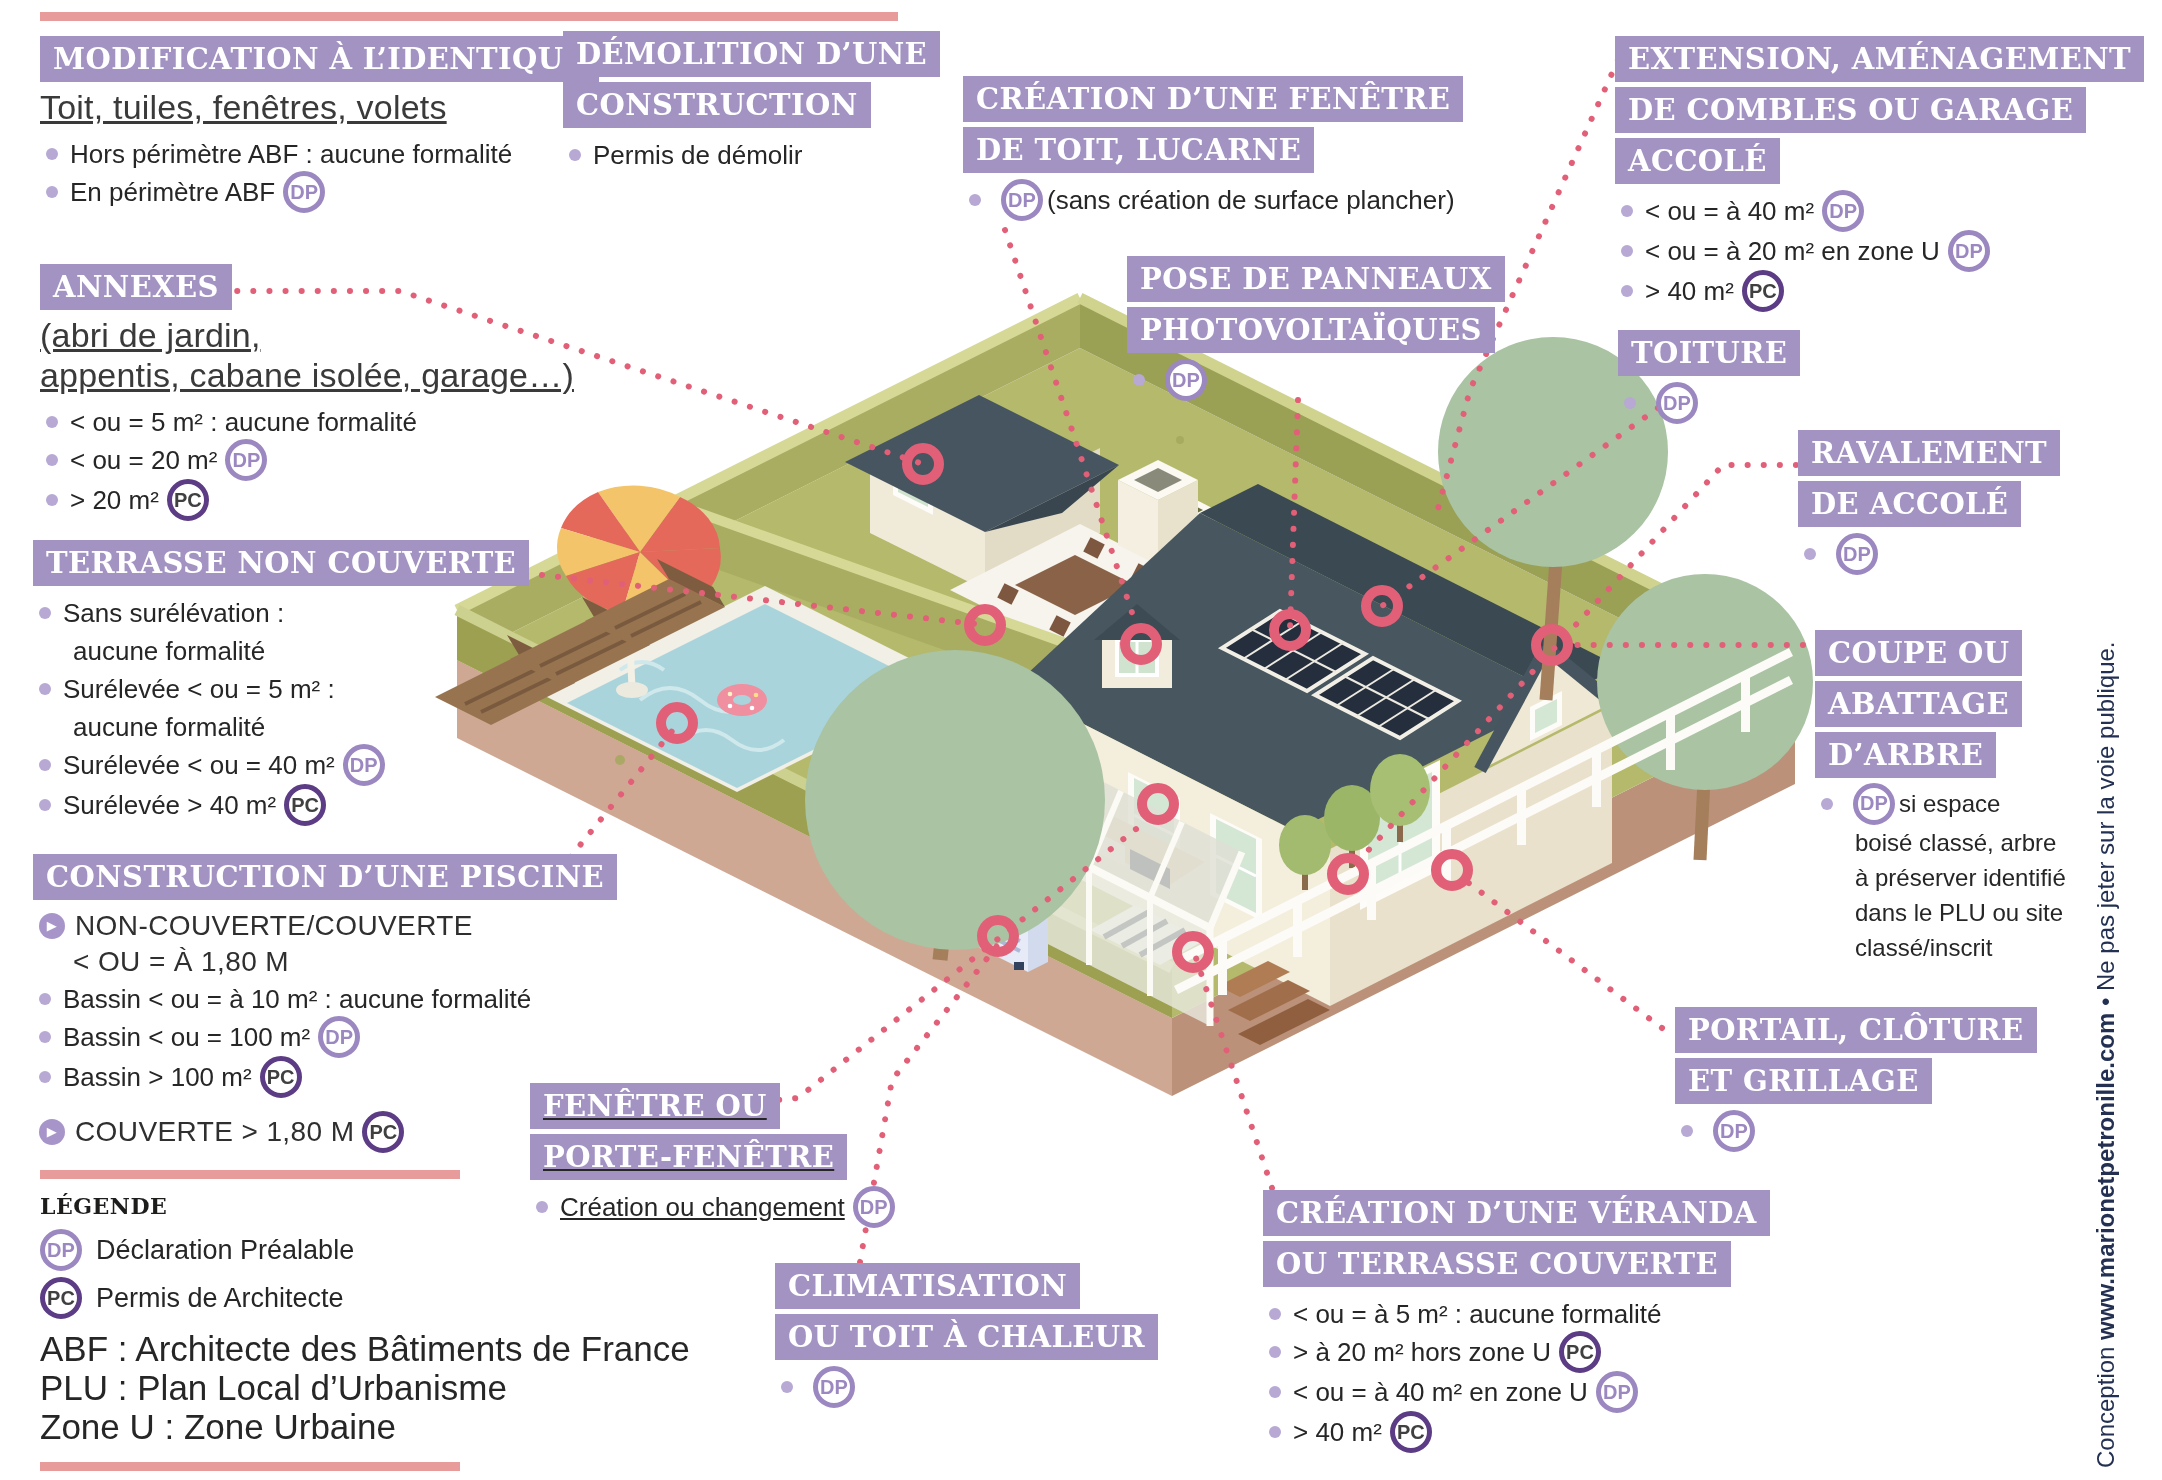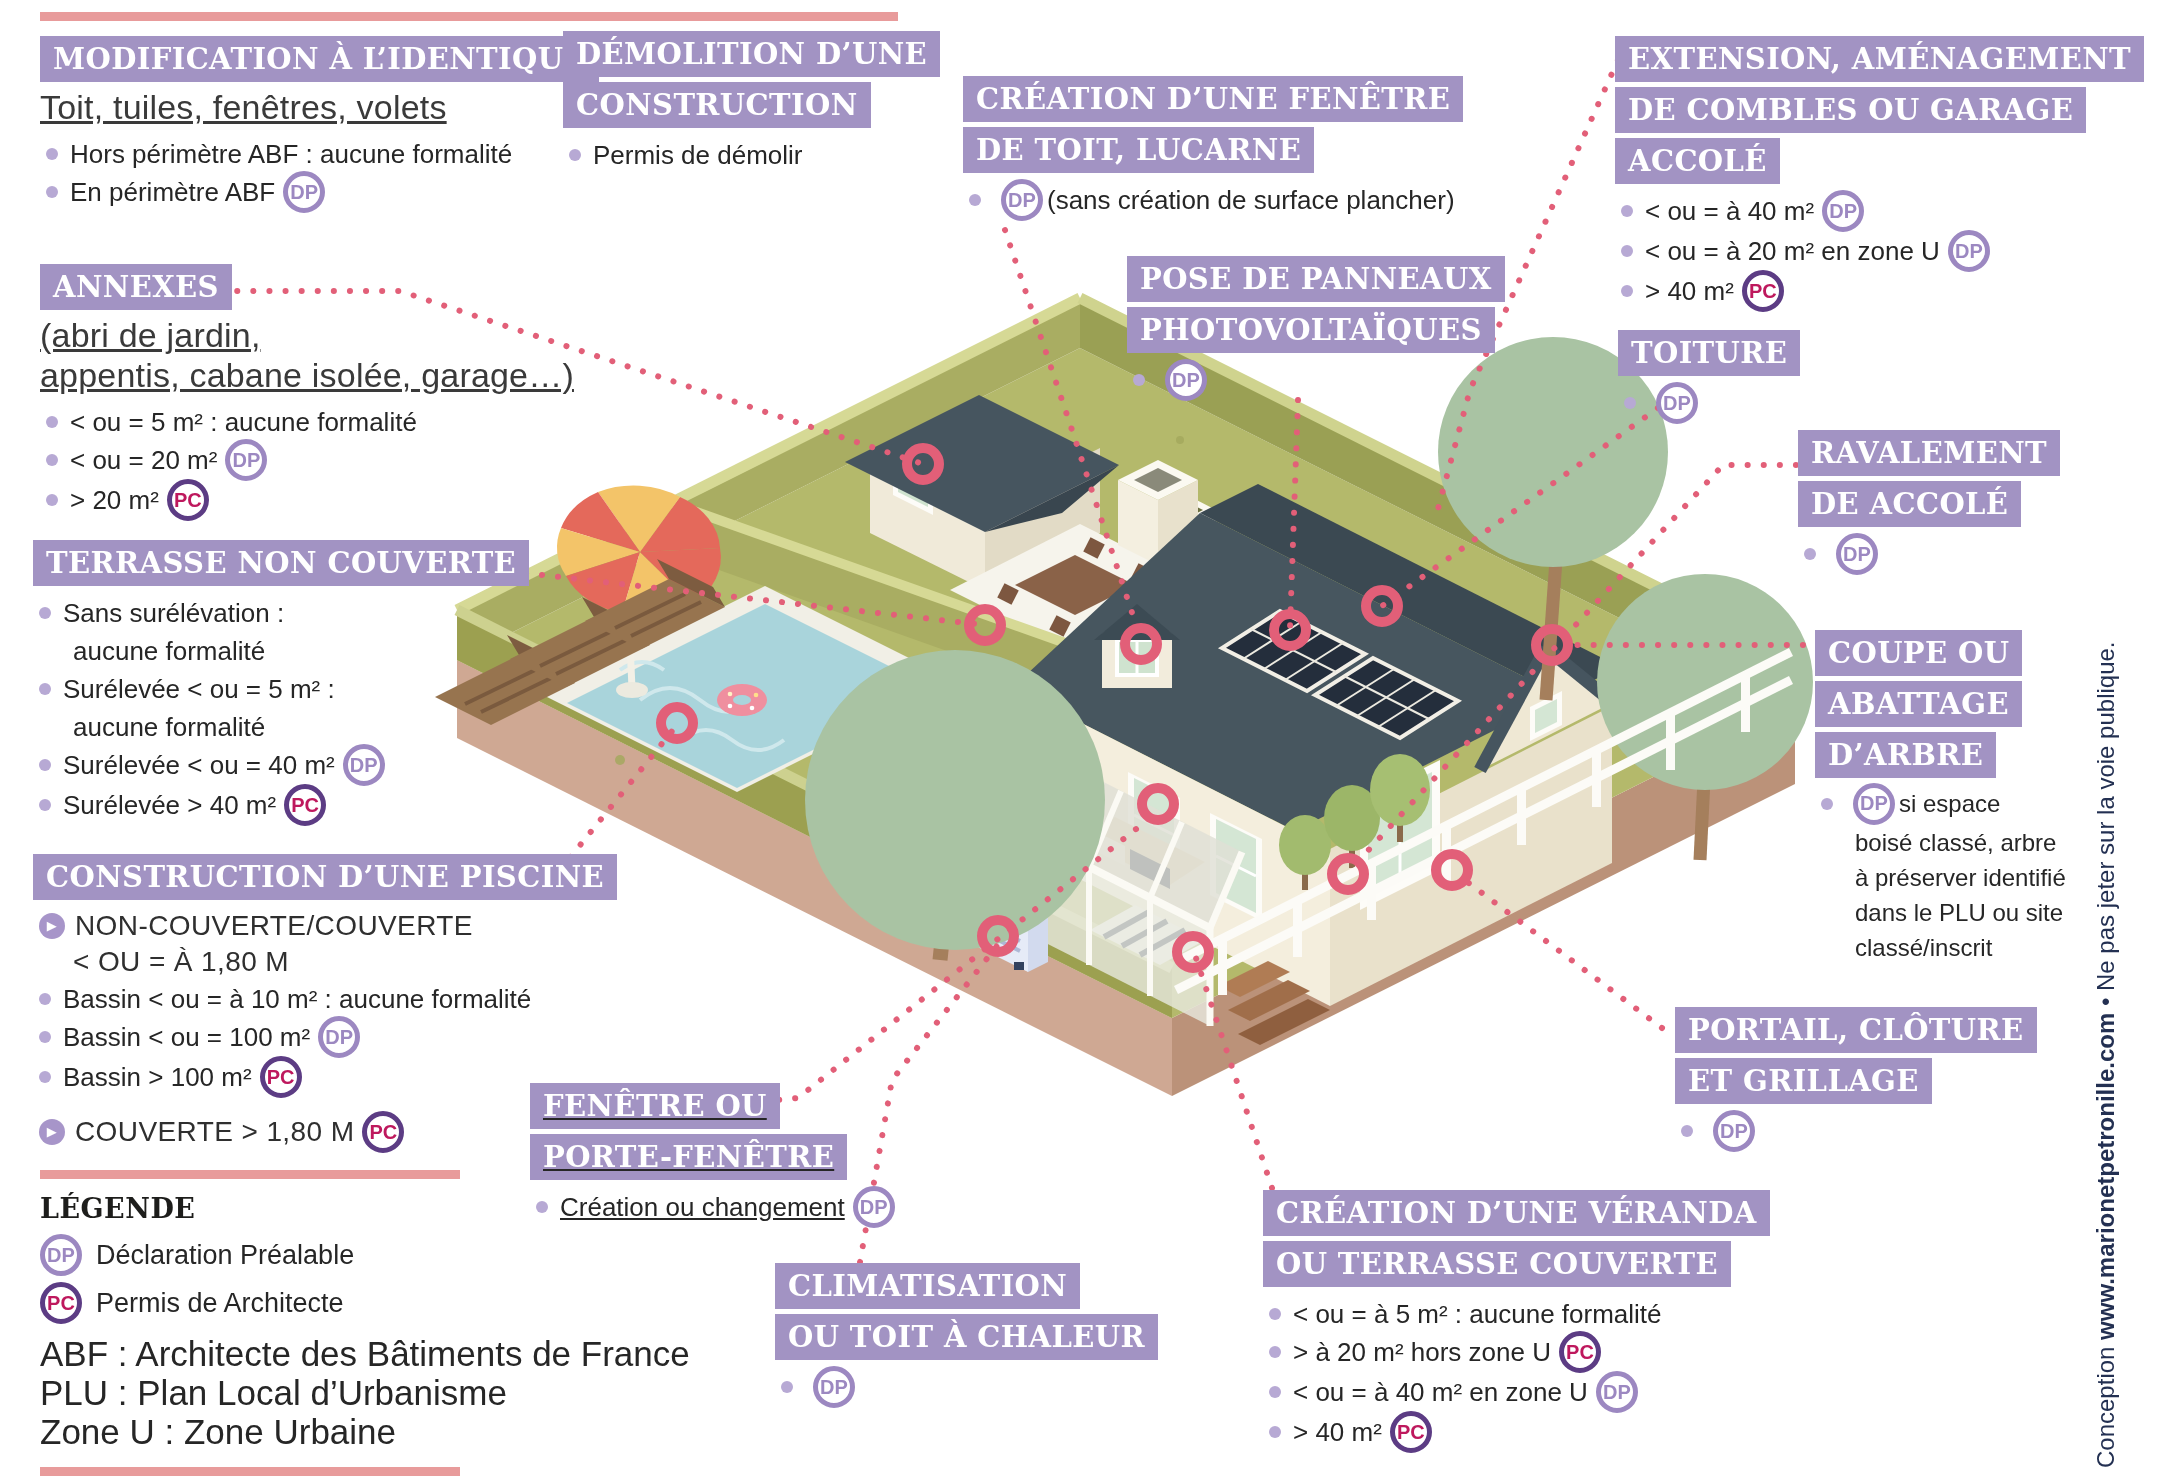--- a/index.html
+++ b/index.html
@@ -19,41 +19,41 @@
   .item.gap{margin-top:16px;}
   .sec-coupe .item{font-size:24px;line-height:35px;}
   .bul{display:inline-block;width:12px;height:12px;border-radius:50%;background:#b7a9d4;
        vertical-align:middle;margin-right:12px;margin-top:-4px;}
   .bul.play{width:26px;height:26px;background:#a795c9;color:#fff;font-size:13px;line-height:26px;
        text-align:center;margin-right:10px;}
   .badge{display:inline-flex;width:42px;height:42px;border-radius:50%;border:5px solid;box-sizing:border-box;
        align-items:center;justify-content:center;font-weight:bold;font-size:20px;letter-spacing:0;
        vertical-align:middle;margin:-4px 4px 0 8px;background:#fff;}
   .badge.dp{color:#9c88c1;border-color:#9c88c1;}
-  .badge.pc{color:#be185d;border-color:#5c3c84;}
+  .badge.pc{color:#404040;border-color:#5c3c84;}
   
   .sec-modification{left:40px;top:36px;}
   .sec-demolition{left:563px;top:31px;}
   .sec-fenetre-toit{left:963px;top:76px;}
   .sec-extension{left:1615px;top:36px;}
   .sec-annexes{left:40px;top:264px;}
   .sec-panneaux{left:1127px;top:256px;}
   .sec-toiture{left:1618px;top:330px;}
   .sec-ravalement{left:1798px;top:430px;}
   .sec-terrasse{left:33px;top:540px;}
   .sec-coupe{left:1815px;top:630px;}
   .sec-piscine{left:33px;top:854px;}
   .sec-fenetre{left:530px;top:1083px;text-decoration:underline;}
   .sec-clim{left:775px;top:1263px;}
   .sec-portail{left:1675px;top:1007px;}
   .sec-veranda{left:1263px;top:1190px;}
   
   #legend{position:absolute;left:40px;top:1170px;width:430px;z-index:3;}
   #legend .rule{position:static;display:block;width:420px;margin:0;}
-  #legend h2{font-family:"DejaVu Serif",serif;font-size:27px;margin:14px 0 10px 0;color:#1d1d1b;letter-spacing:.5px;}
+  #legend h2{font-family:"DejaVu Serif",serif;font-size:22px;margin:14px 0 10px 0;color:#1d1d1b;letter-spacing:.5px;}
   .lg-row{display:flex;align-items:center;font-size:27px;margin:6px 0;white-space:nowrap;}
   .lg-row .badge{margin:0 14px 0 0;}
   .lg-abbr{font-size:35px;line-height:39px;white-space:nowrap;margin-top:10px;}
   #legend .rule.bottom{margin-top:16px;}
   
   #credit{position:absolute;left:2092px;top:640px;height:828px;z-index:3;
           writing-mode:vertical-rl;transform:rotate(180deg);font-size:24px;color:#233052;white-space:nowrap;}
   #credit b{font-weight:bold;}
 </style>
 </head>

